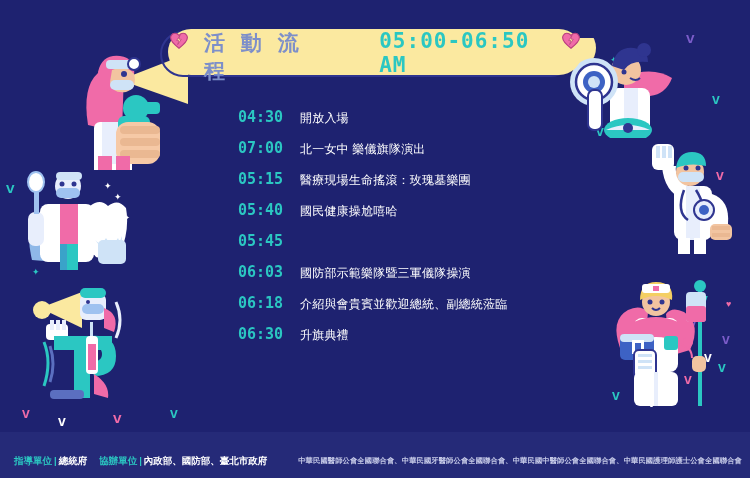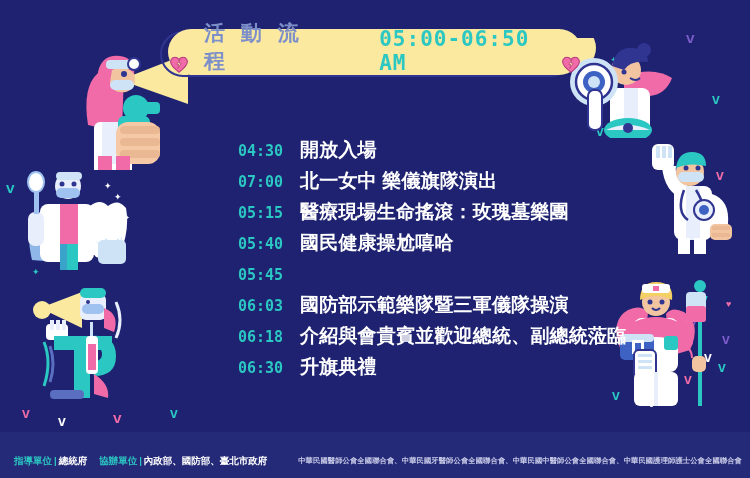--- a/index.html
+++ b/index.html
@@ -23,21 +23,21 @@
   .vmark { position: absolute; font-weight: 700; line-height: 1; }
 
   
   #banner {
     position: absolute;
     left: 168px; top: 29px;
     width: 414px; height: 46px;
     background: #fbe9a0;
     border-radius: 23px;
     display: flex;
-    align-items: flex-end;
+    align-items: flex-start;
     justify-content: center;
     gap: 14px;
     z-index: 6;
   }
   #banner-outline {
     position: absolute;
     left: 160px; top: 31px;
     width: 414px; height: 46px;
     border: 2px solid #2f3590;
     border-radius: 23px;
@@ -72,26 +72,25 @@
     height: 31px;
   }
   .row-time {
     color: #2bc7c2;
     font-family: "DejaVu Sans Mono", "Liberation Mono", monospace;
     font-size: 15px;
     font-weight: 700;
     width: 62px;
     flex: none;
     letter-spacing: 0px;
-    margin-top: 34px;
   }
   .row-label {
     color: #ffffff;
-    font-size: 19px;
-    font-weight: 700;
+    font-size: 12px;
+    font-weight: 400;
     letter-spacing: 0.2px;
     white-space: nowrap;
   }
 
   
   #footer-band {
     position: absolute;
     left: 0; bottom: 0;
     width: 750px; height: 46px;
     background: #252a78;

